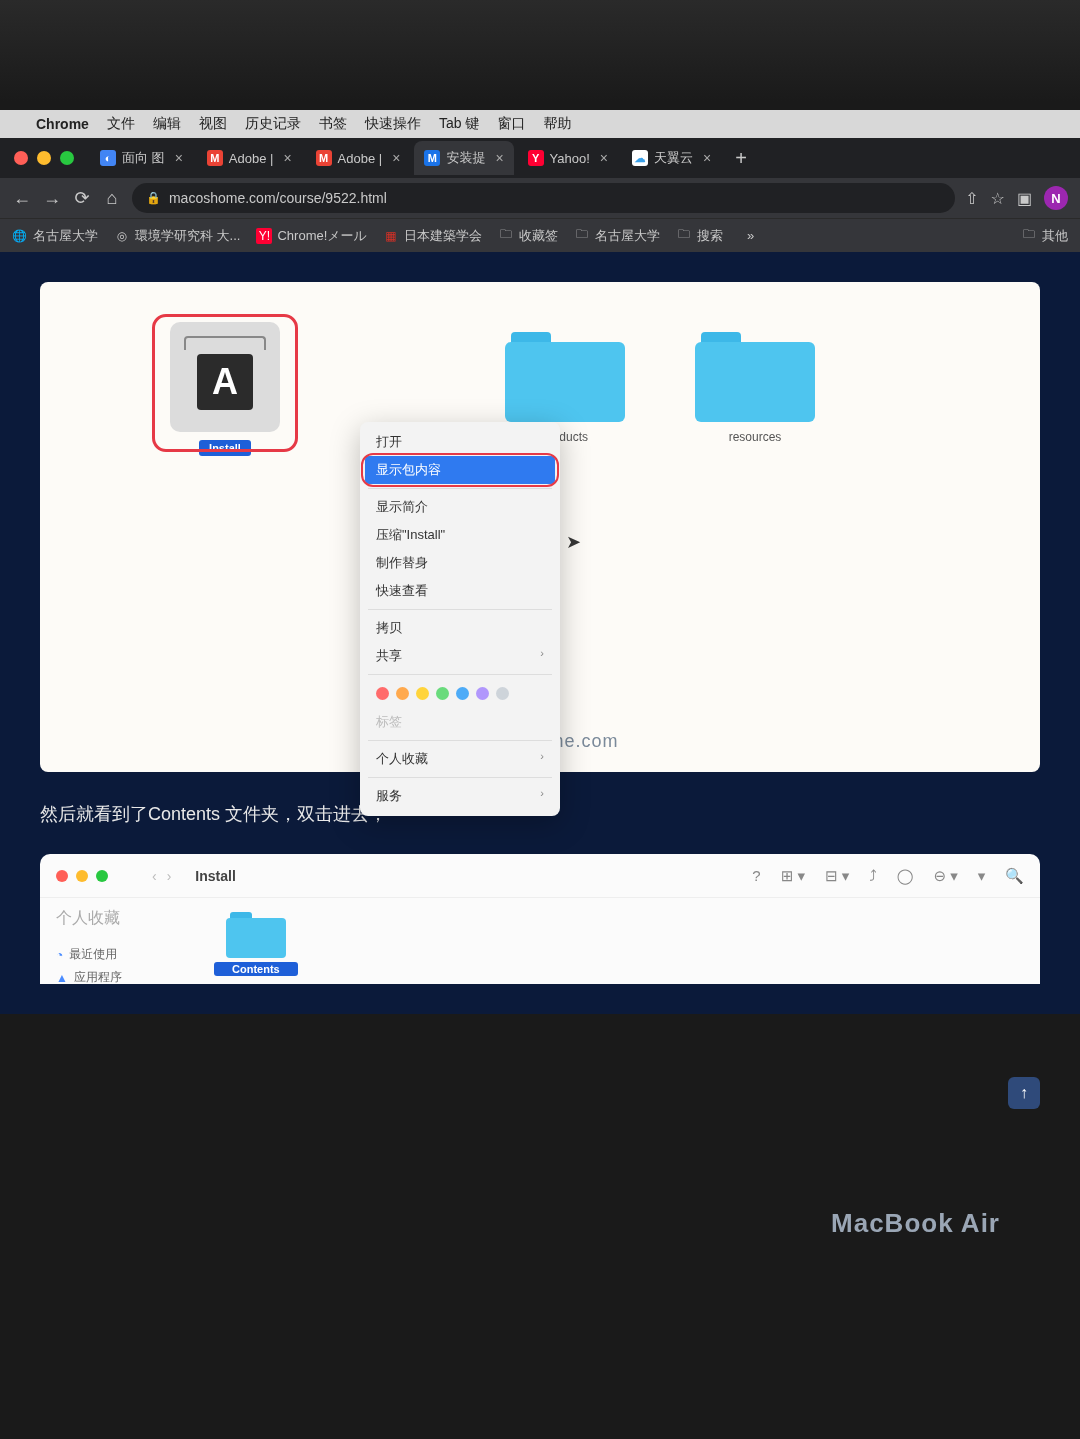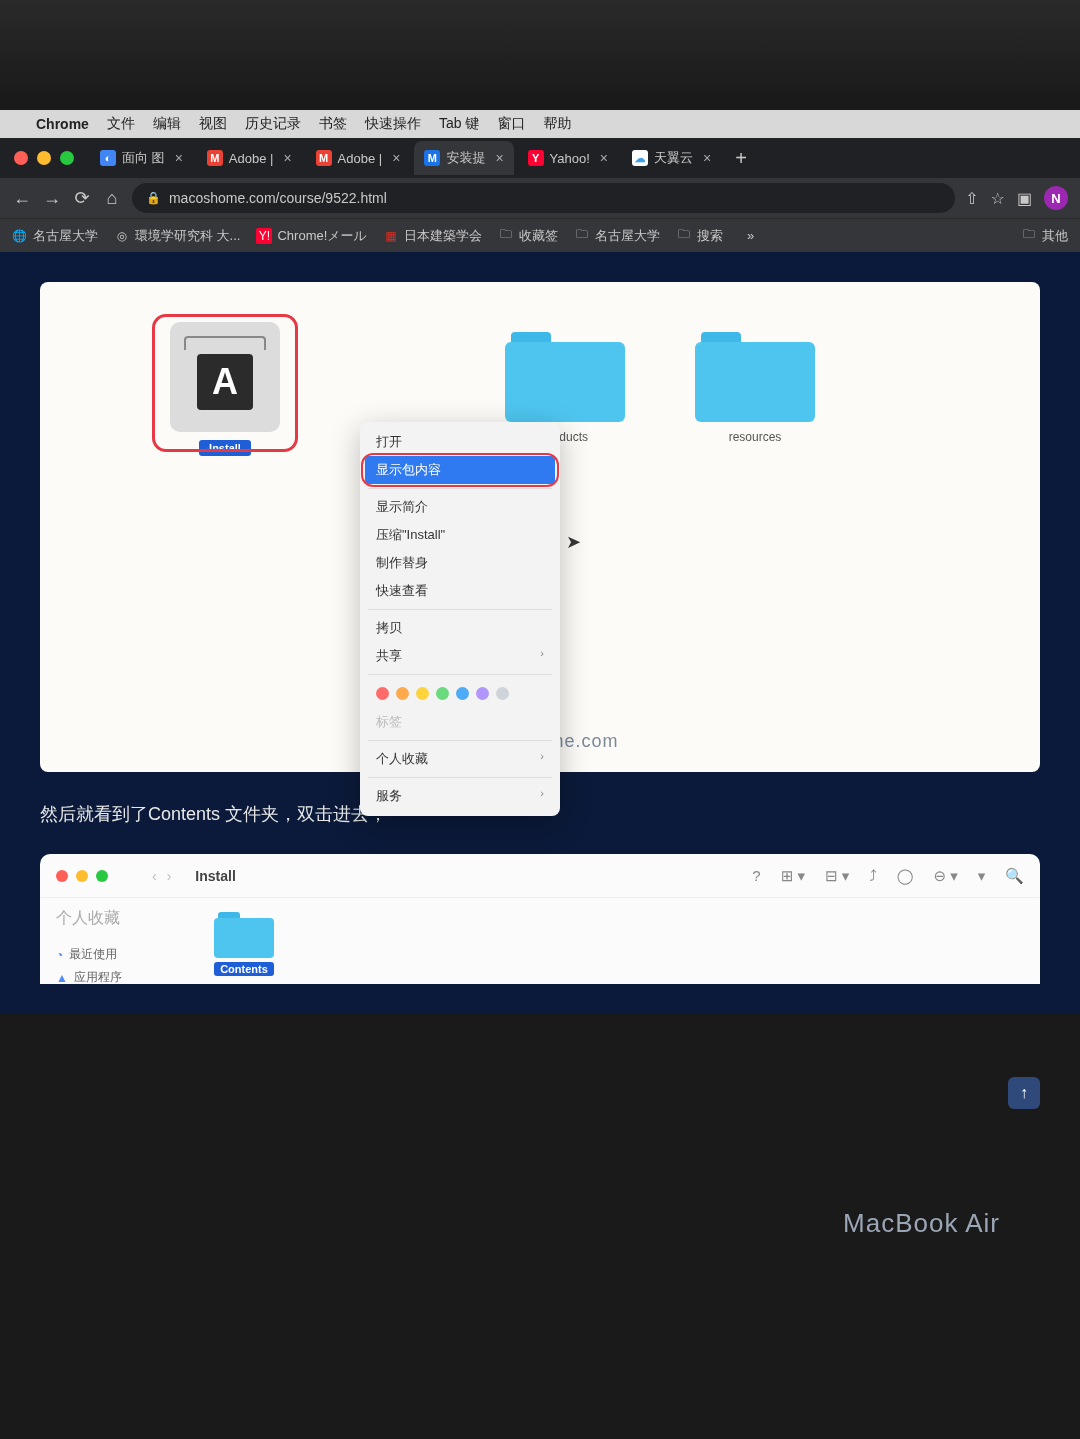--- a/index.html
+++ b/index.html
@@ -84,25 +84,25 @@
 .finder-tb .tbicons { display: flex; gap: 20px; color: #888; font-size: 15px; }
 .finder-body { display: flex; }
 .finder-sidebar { width: 160px; padding: 10px 16px; font-size: 12px; color: #888; }
 .finder-sidebar .sbh { font-size: 16px; color: #aaa; margin-bottom: 14px; }
 .finder-sidebar .sbi { display: flex; align-items: center; gap: 6px; padding: 3px 0; color: #666; }
 .finder-content { padding: 14px; }
 .contents-folder { display: flex; flex-direction: column; align-items: center; gap: 4px; }
 .contents-folder .small-folder { width: 60px; height: 46px; position: relative; }
 .contents-folder .small-folder::before { content: ""; position: absolute; top: 0; left: 4px; width: 22px; height: 10px; background: #3db8e8; border-radius: 3px 3px 0 0; }
 .contents-folder .small-folder::after { content: ""; position: absolute; top: 6px; inset-inline: 0; bottom: 0; background: #4ec5ef; border-radius: 4px; }
-.contents-label { background: #1e5fd8; color: #fff; padding: 1px 6px; border-radius: 3px; font-size: 11px; font-weight: 600; text-align: right; }
+.contents-label { background: #1e5fd8; color: #fff; padding: 1px 18px; border-radius: 3px; font-size: 11px; font-weight: 600; text-align: right; }
 
 .float-scroll { position: absolute; right: 40px; bottom: 330px; width: 32px; height: 32px; background: #2f4a7a; border-radius: 6px; display: flex; align-items: center; justify-content: center; color: #fff; font-size: 16px; }
 
-.macbook-label { position: absolute; bottom: 200px; right: 80px; color: #9aa6b5; font-size: 26px; font-weight: 400; letter-spacing: 1px; }
+.macbook-label { position: absolute; bottom: 200px; right: 80px; color: #9aa6b5; font-size: 26px; font-weight: 700; letter-spacing: 1px; }
 </style>
 </head>
 <body>
 
 <div class="photo-frame">
 
   <div class="menubar">
     <span class="apple"></span>
     <span class="appname">Chrome</span>
     <span>文件</span>

